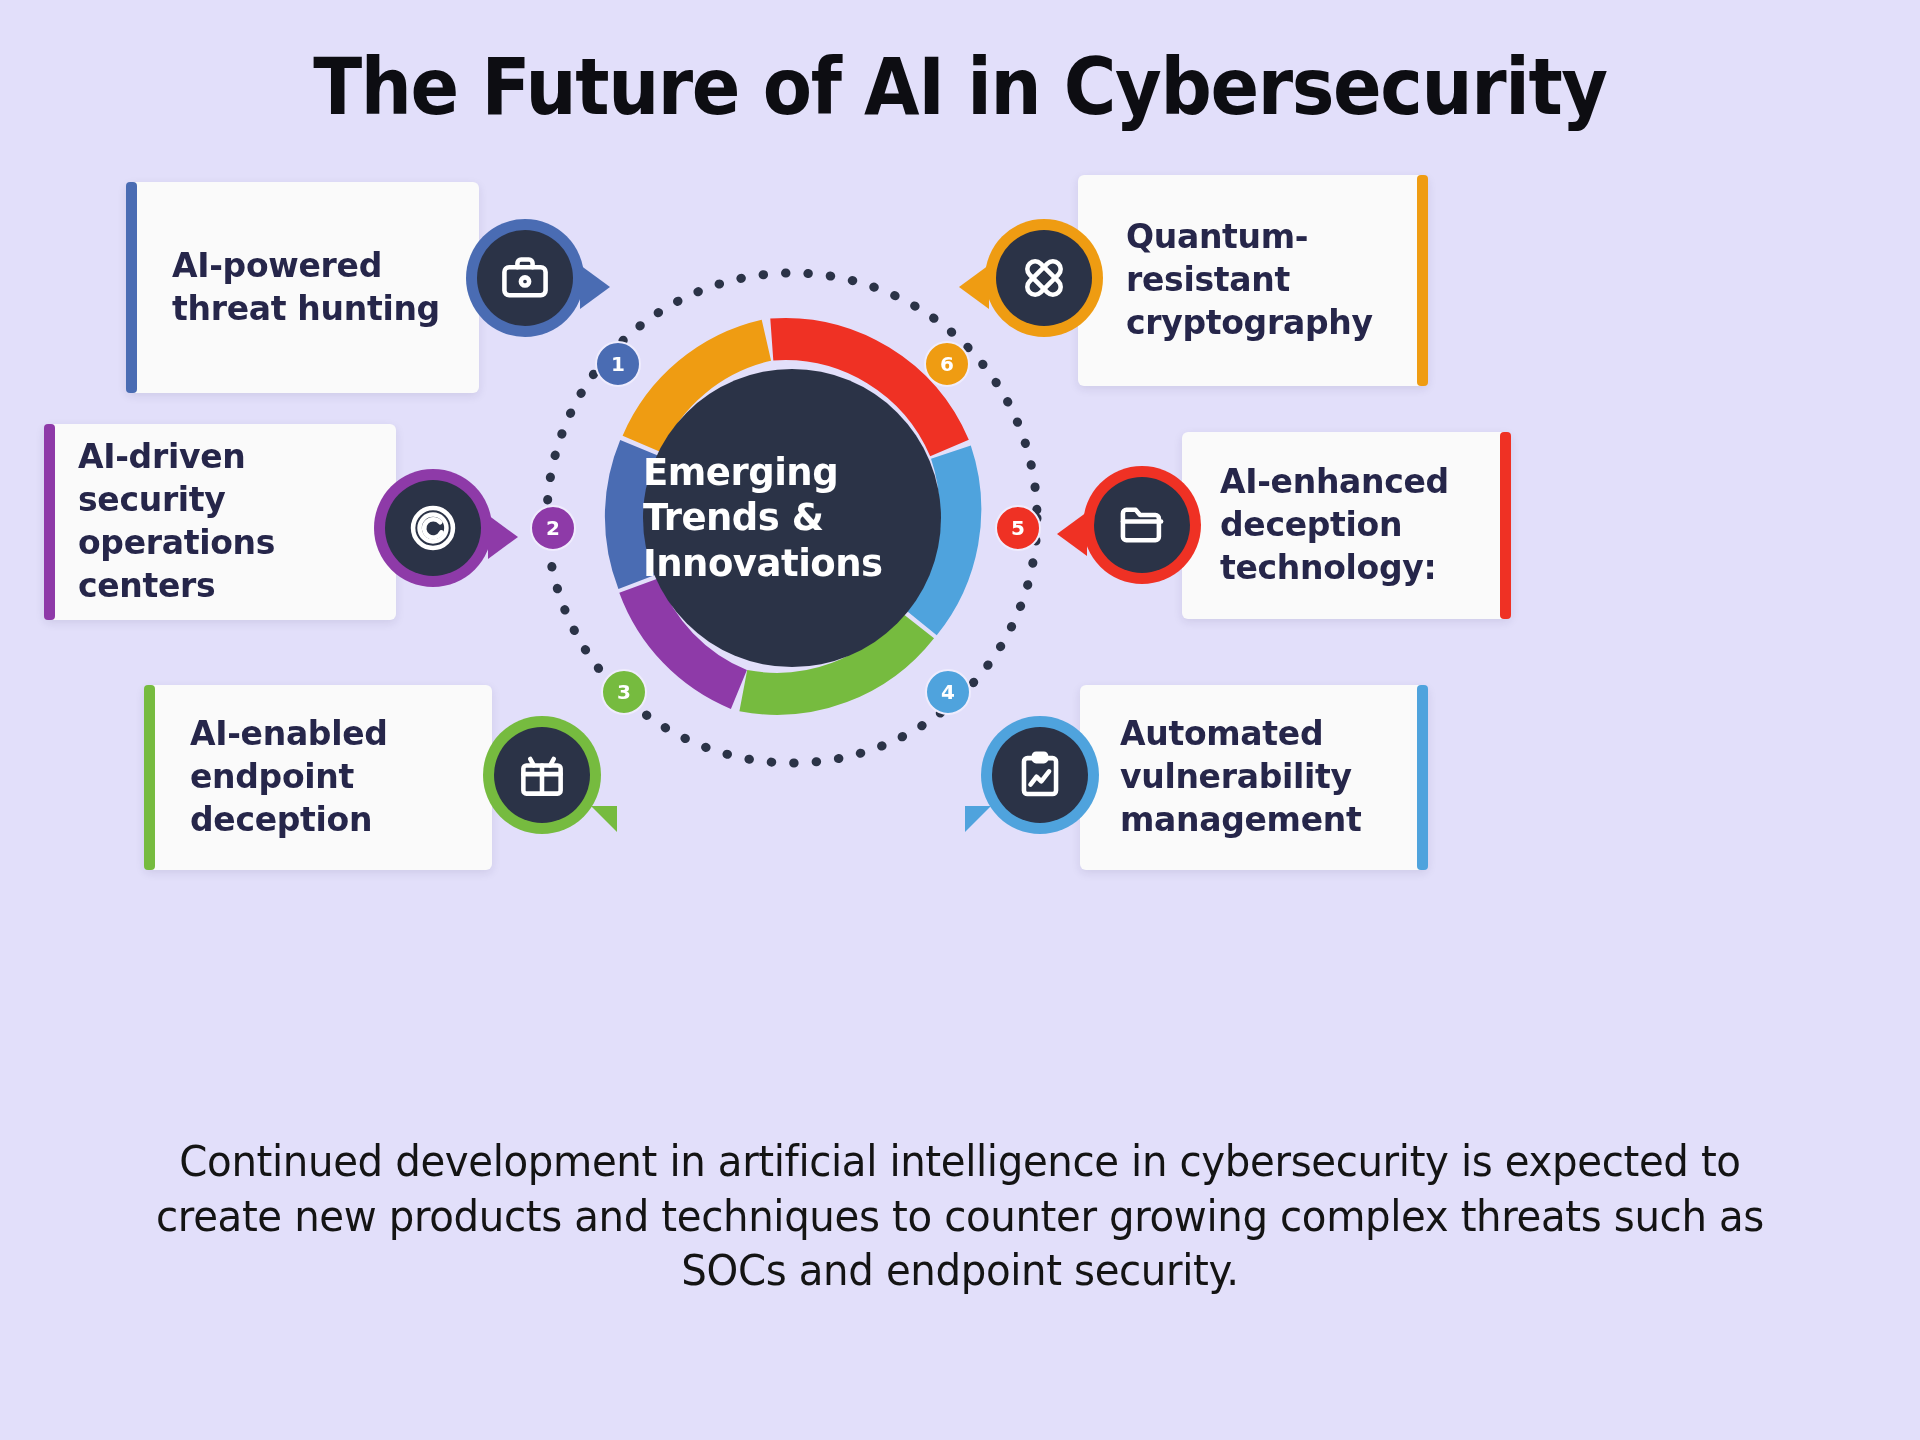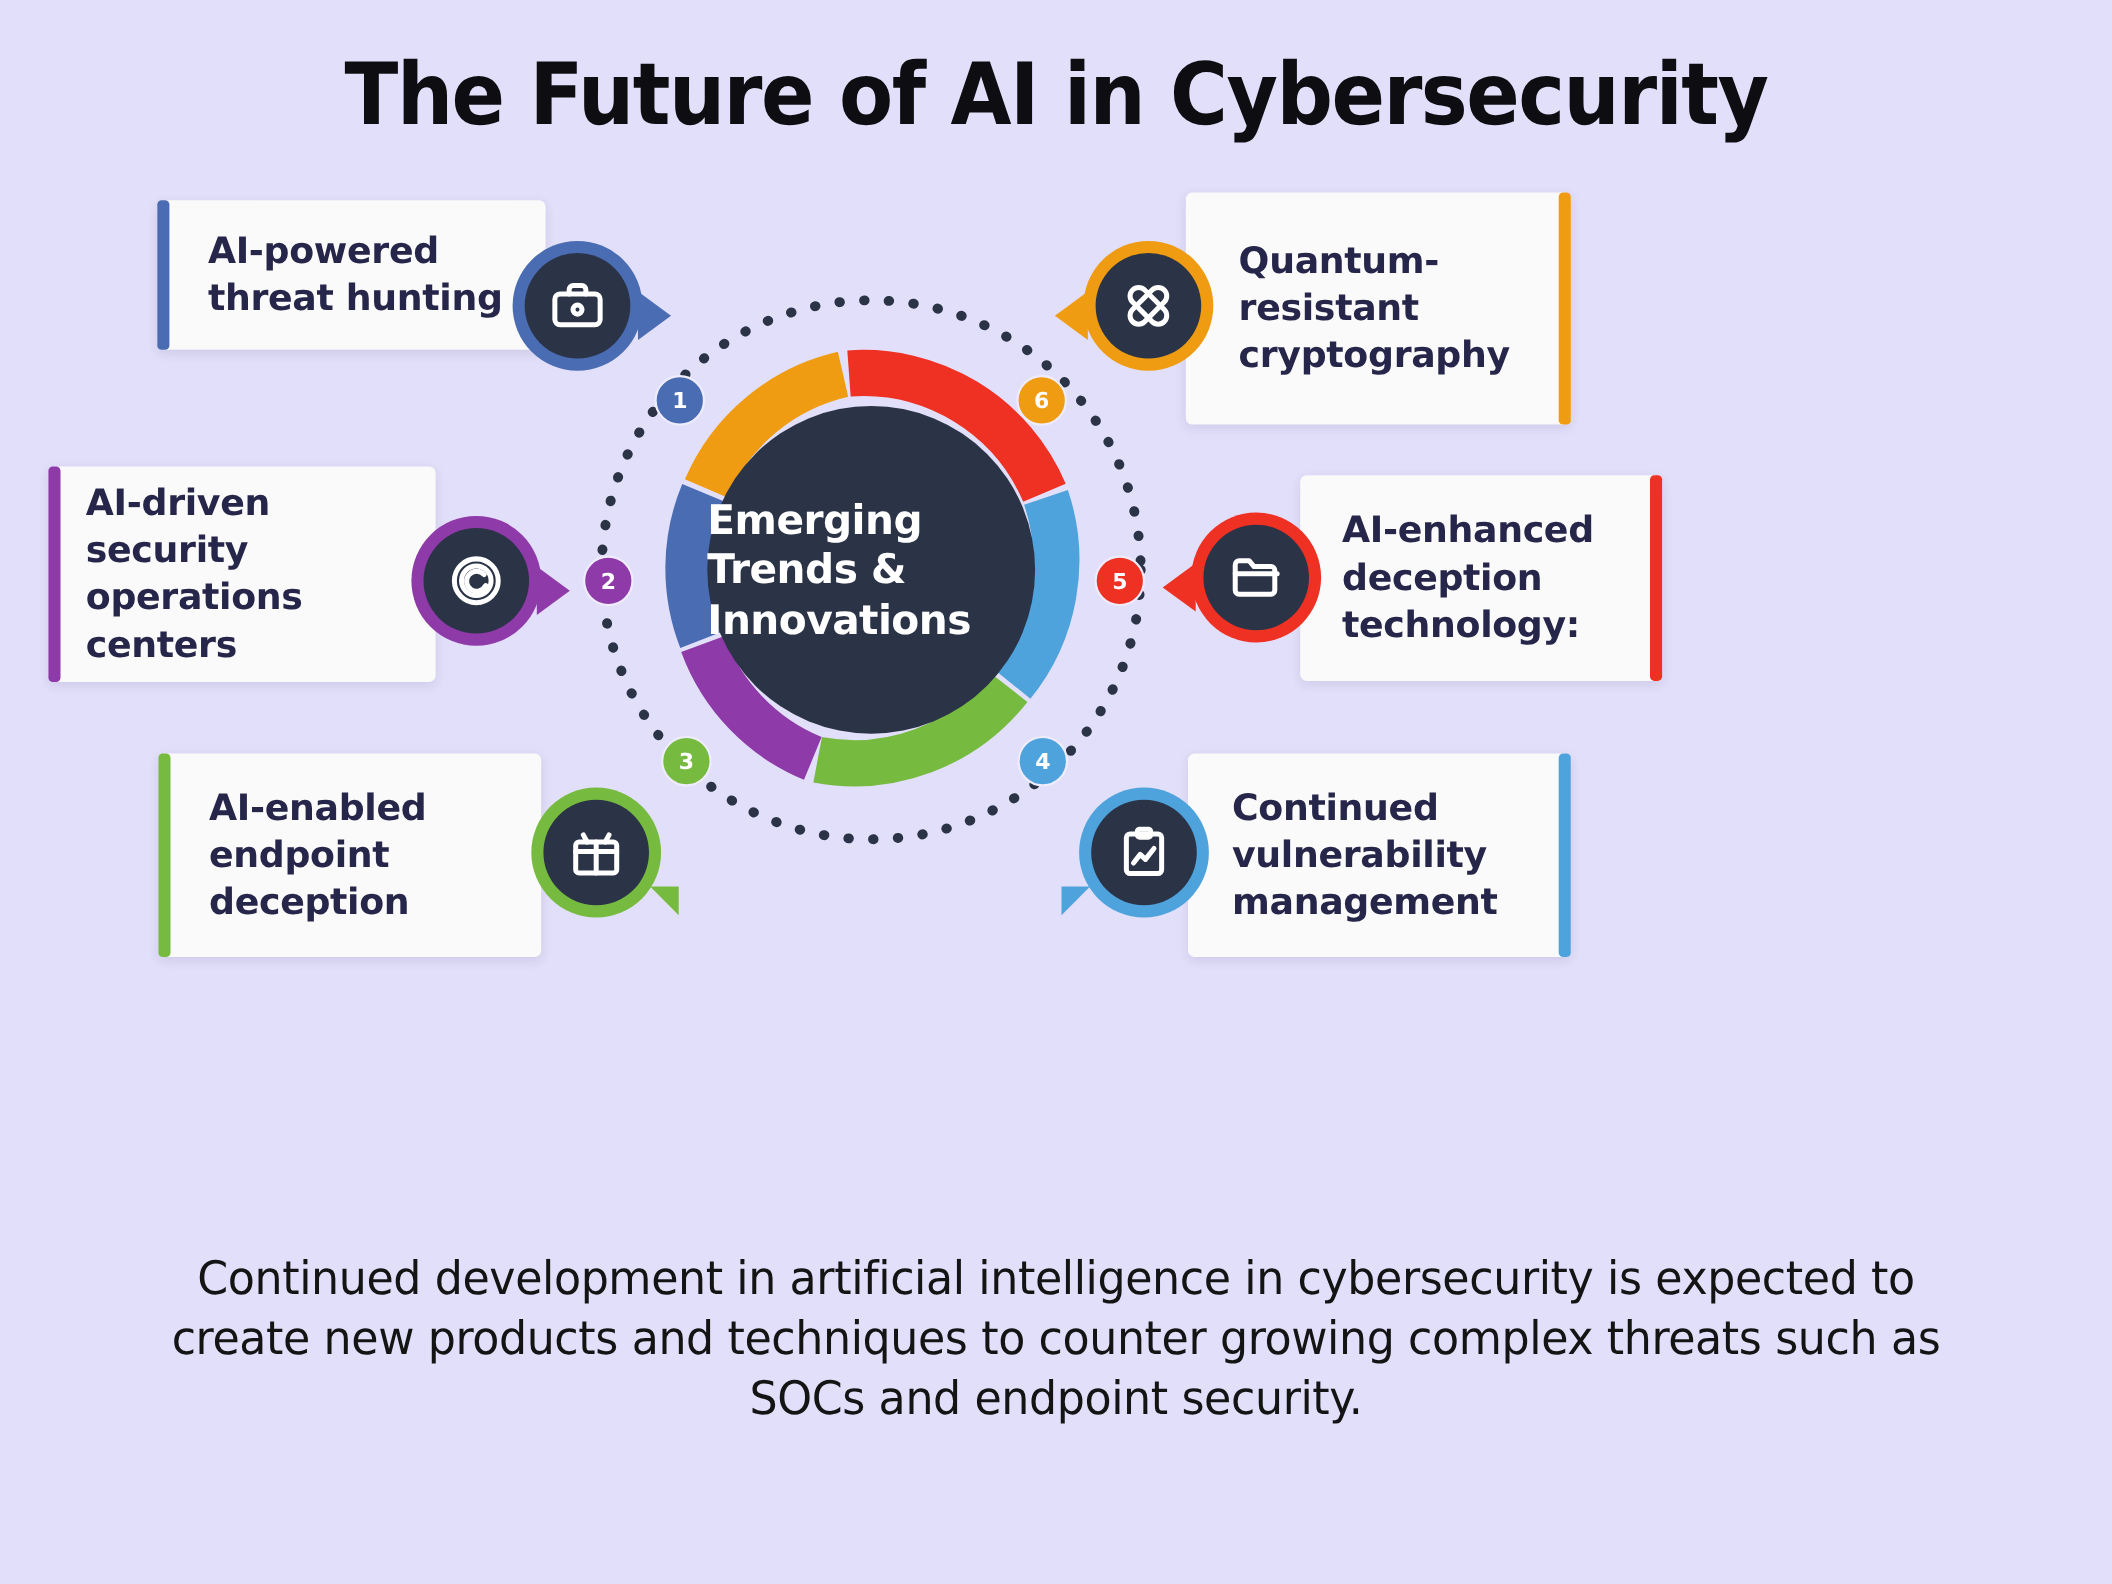--- a/index.html
+++ b/index.html
@@ -194,21 +194,21 @@
       </g>
     </svg>
 
     <div class="donut-center">
       <span>Emerging</span>
       <span>Trends &amp;</span>
       <span>Innovations</span>
     </div>
   </div>
 
-  <div class="card left" style="left:143px; top:182px; width:353px; height:136px;">
+  <div class="card left" style="left:126px; top:182px; width:353px; height:211px;">
     <div class="accent" style="background:#4a6cb3;"></div>
     <div class="ctext">AI-powered threat hunting</div>
   </div>
   <div class="bubble point-right" style="left:466px; top:219px; background:#4a6cb3; color:#4a6cb3;">
     <div class="tail"></div>
     <div class="inner">
       <svg viewBox="0 0 24 24">
         <rect x="2.5" y="7" width="19" height="13" rx="2.2"></rect>
         <path d="M8.5 7V5.2A1.7 1.7 0 0 1 10.2 3.5h3.6A1.7 1.7 0 0 1 15.5 5.2V7"></path>
         <circle cx="12" cy="13.6" r="1.9"></circle>
@@ -249,21 +249,21 @@
         <path d="M3.4 11.6h17.2M12 7.6v13M8.2 7.6l-1.6-3M15.8 7.6l1.6-3"></path>
       </svg>
     </div>
   </div>
   <div class="numbadge" style="left:601px; top:669px; background:#76bb3f;">
     <span>3</span>
   </div>
 
   <div class="card right" style="left:1080px; top:685px; width:348px; height:185px;">
     <div class="accent" style="background:#4fa3dd;"></div>
-    <div class="ctext">Continued vulnerability management</div>
+    <div class="ctext">Automated vulnerability management</div>
   </div>
   <div class="bubble point-down-left" style="left:981px; top:716px; background:#4fa3dd; color:#4fa3dd;">
     <div class="tail"></div>
     <div class="inner">
       <svg viewBox="0 0 24 24">
         <rect x="4.6" y="4.2" width="14.8" height="16.6" rx="1.6"></rect>
         <rect x="9.2" y="2.2" width="5.6" height="3.4" rx="1"></rect>
         <path d="M7.6 16.4l2.8-3.6 2.2 2.1 3.6-4.6"></path>
       </svg>
     </div>

